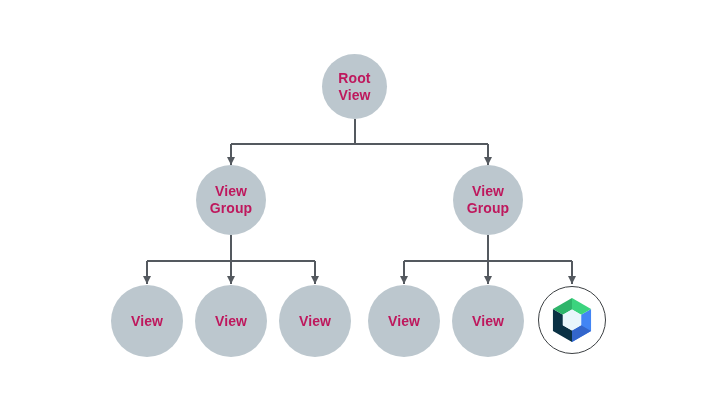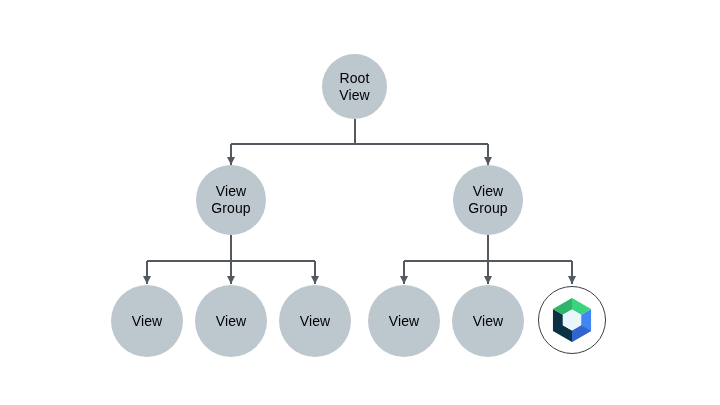--- a/index.html
+++ b/index.html
@@ -39,21 +39,21 @@
   .node.compose {
     background: #ffffff;
     border: 1.5px solid #3c4043;
     box-sizing: border-box;
   }
   .node.compose svg { display: block; }
 </style>
 </head>
 <body>
 
-<div class="canvas" style="color: #000000;">
+<div class="canvas" style="color: #be185d; font-weight: bold;">
 
   <svg class="connectors" viewBox="0 0 720 405" aria-hidden="true">
     <defs>
       <marker id="arrow" viewBox="0 0 8 8" refX="8" refY="4" markerWidth="8" markerHeight="8" markerUnits="userSpaceOnUse" orient="auto">
         <path d="M0,0 L8,4 L0,8 Z" fill="#54595F"></path>
       </marker>
     </defs>
 
     <path class="ln" d="M355,119 V144" stroke="#54595F"></path>
     <path class="ln" d="M231,144 H488" stroke="#54595F"></path>

